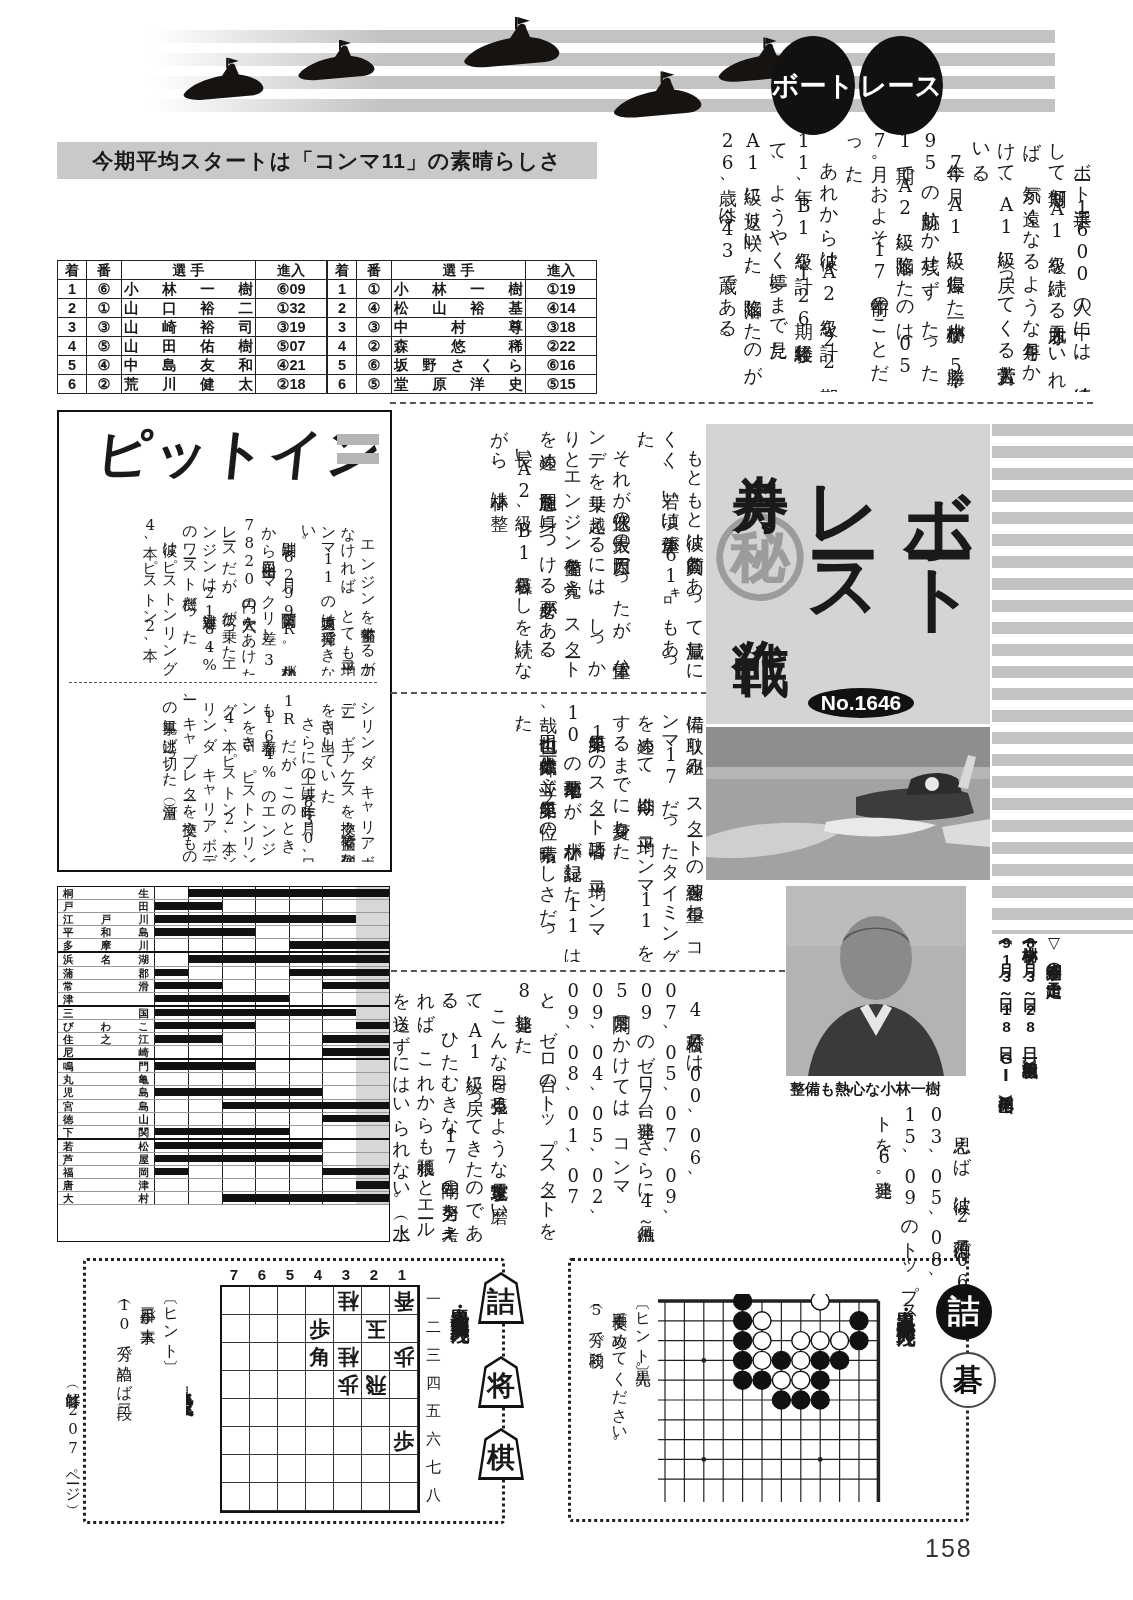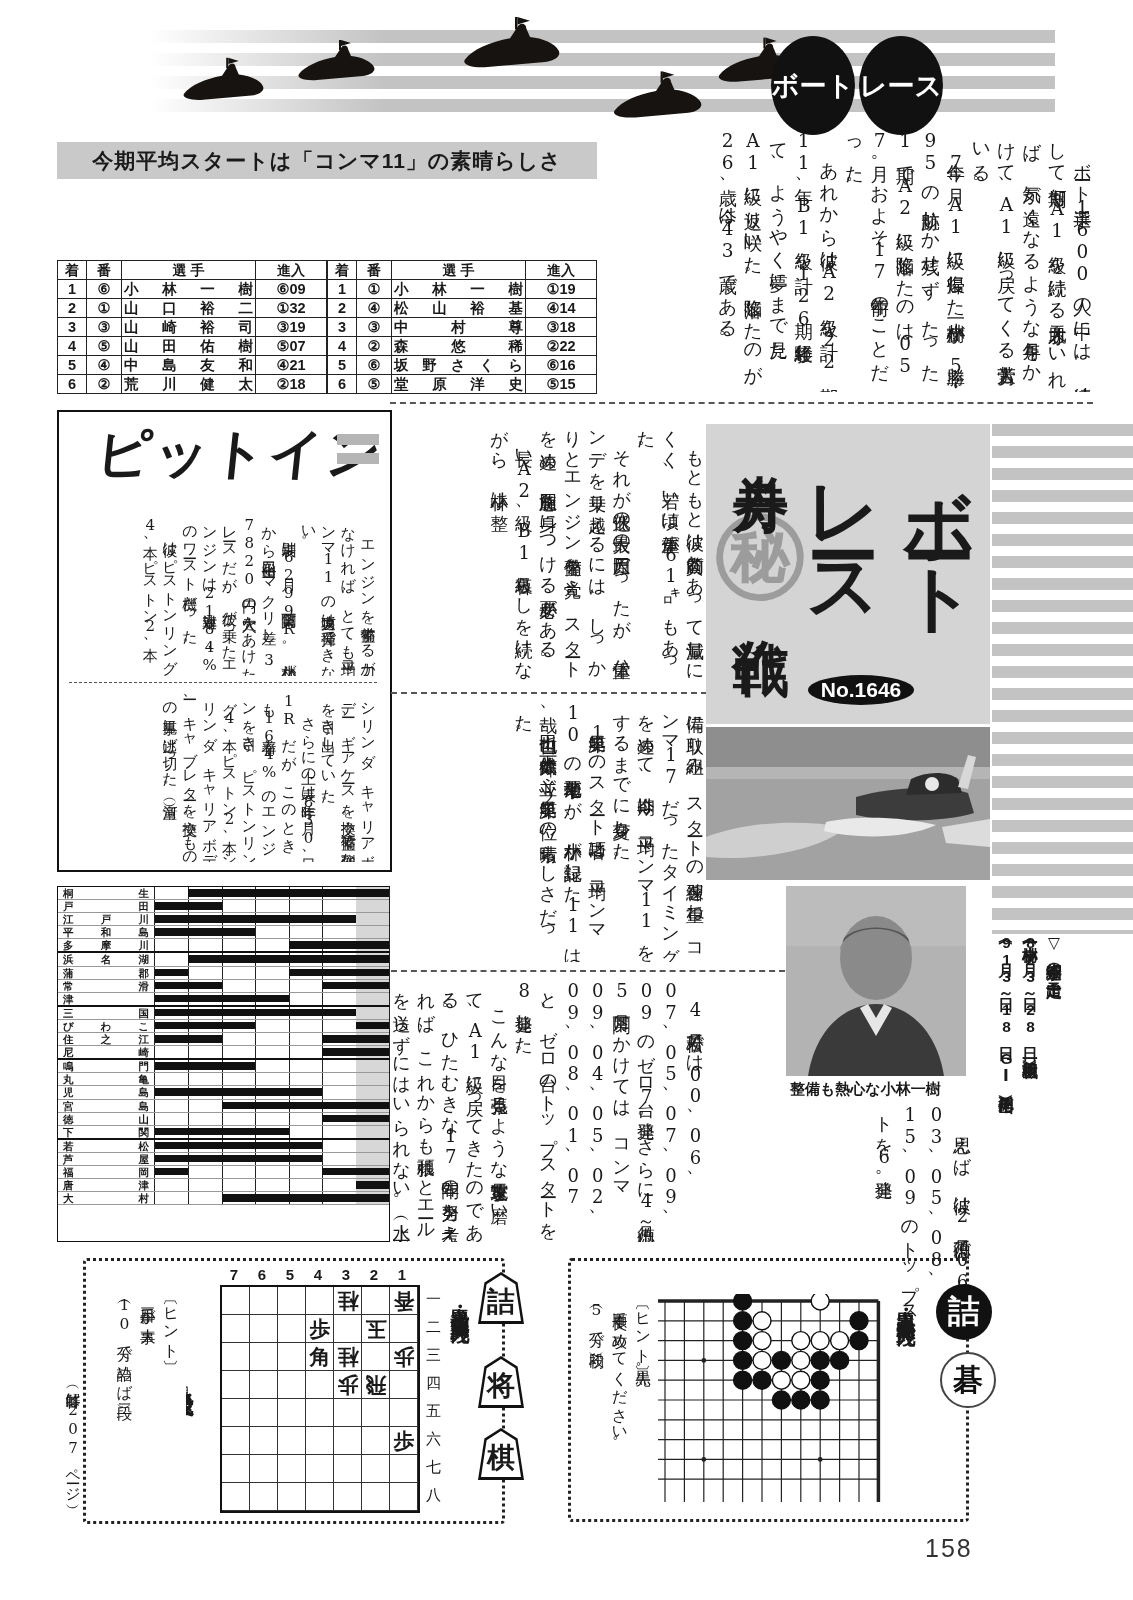--- a/index.html
+++ b/index.html
@@ -589,21 +589,21 @@
 　こんな目を見張るような電撃速攻を磨いて、A1級に戻ってきたのである。ひたむきな17年間の努力を考えれば、これからも頑張れとエールを送らずにはいられない。（水上　周）</div>
 
   <div class="abs right-stripes" style="left:992px;top:424px;width:141px;height:510px;"></div>
 
   <div class="abs feature" style="left:706px;top:424px;width:284px;height:300px;">
     <div class="abs f-col" style="right:14px;top:12px;font-size:72px;">ボート</div>
     <div class="abs f-col" style="right:110px;top:12px;font-size:72px;">レース</div>
     <div class="abs" style="left:6px;top:80px;font-size:96px;color:#9c9c9c;font-weight:900;line-height:1;">㊙</div>
     <div class="abs f-col serif" style="left:28px;top:6px;font-size:56px;font-weight:900;">舟券</div>
     <div class="abs f-col serif" style="left:28px;top:172px;font-size:56px;font-weight:900;">作戦</div>
-    <div class="abs no-badge" style="left:102px;top:251px;width:106px;height:30px;">No.1646</div>
+    <div class="abs no-badge" style="left:102px;top:264px;width:106px;height:30px;">No.1646</div>
   </div>
 
   <svg class="abs" style="left:706px;top:727px;" width="284" height="153" viewBox="0 0 284 153">
     <rect width="284" height="153" fill="#a2a2a2"></rect>
     <rect y="0" width="284" height="40" fill="#8e8e8e"></rect>
     <rect y="40" width="284" height="12" fill="#b5b5b5"></rect>
     <path d="M0 110 C40 95 90 92 140 100 C120 120 60 135 0 130 Z" fill="#cfcfcf"></path>
     <path d="M150 70 C185 60 235 58 262 66 L268 86 C240 95 185 96 150 88 Z" fill="#3c3c3c"></path>
     <path d="M205 52 C220 44 242 44 252 52 L256 66 L200 68 Z" fill="#2c2c2c"></path>
     <circle cx="226" cy="57" r="7" fill="#e8e8e8"></circle>

